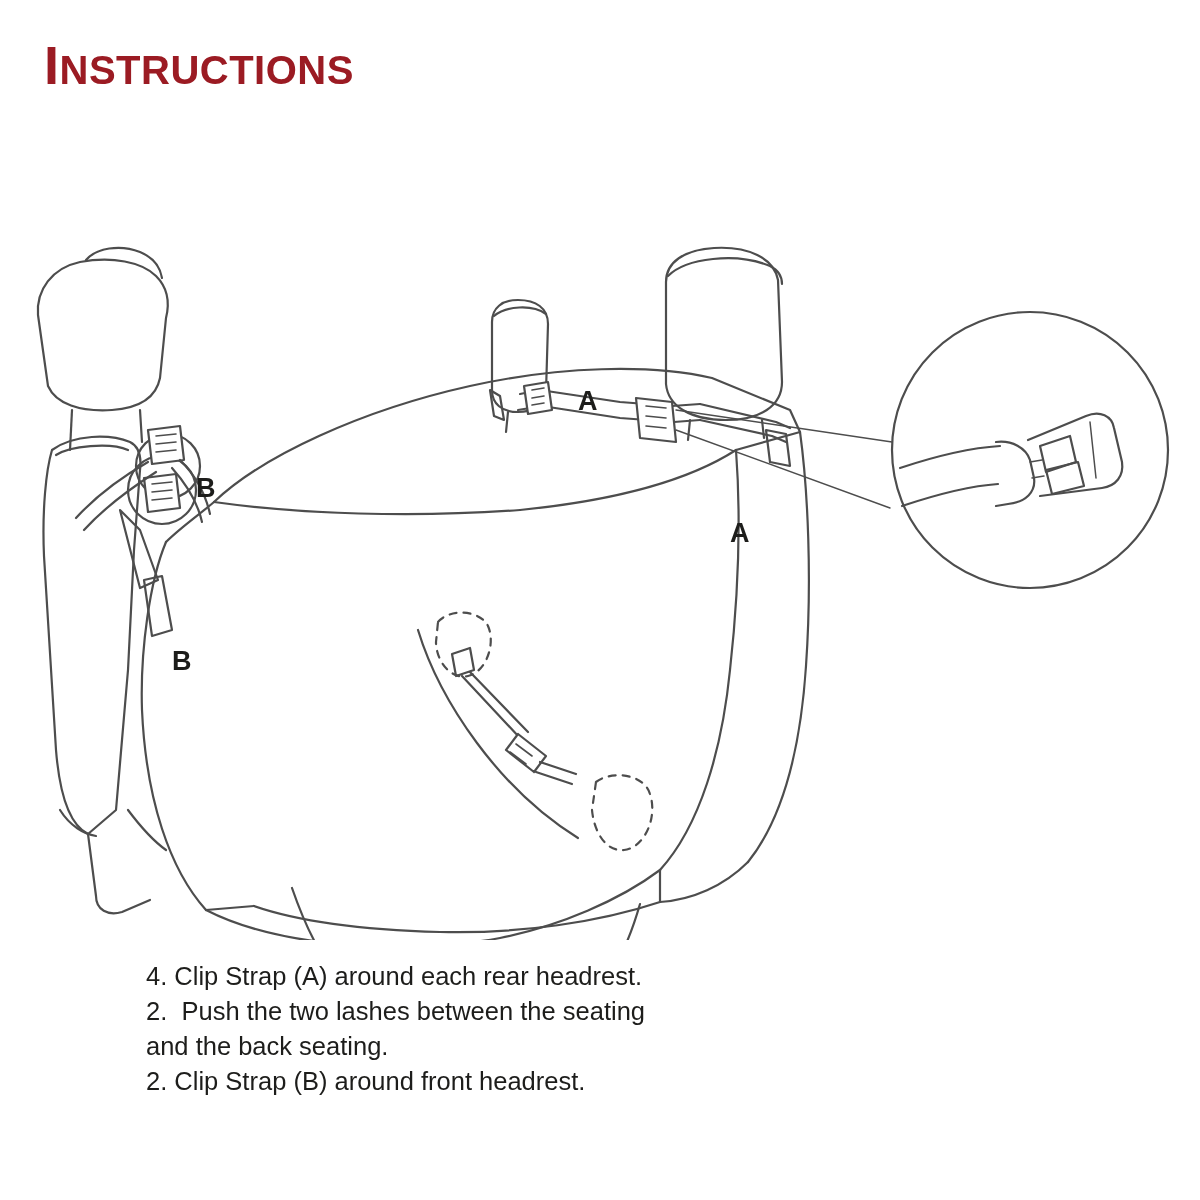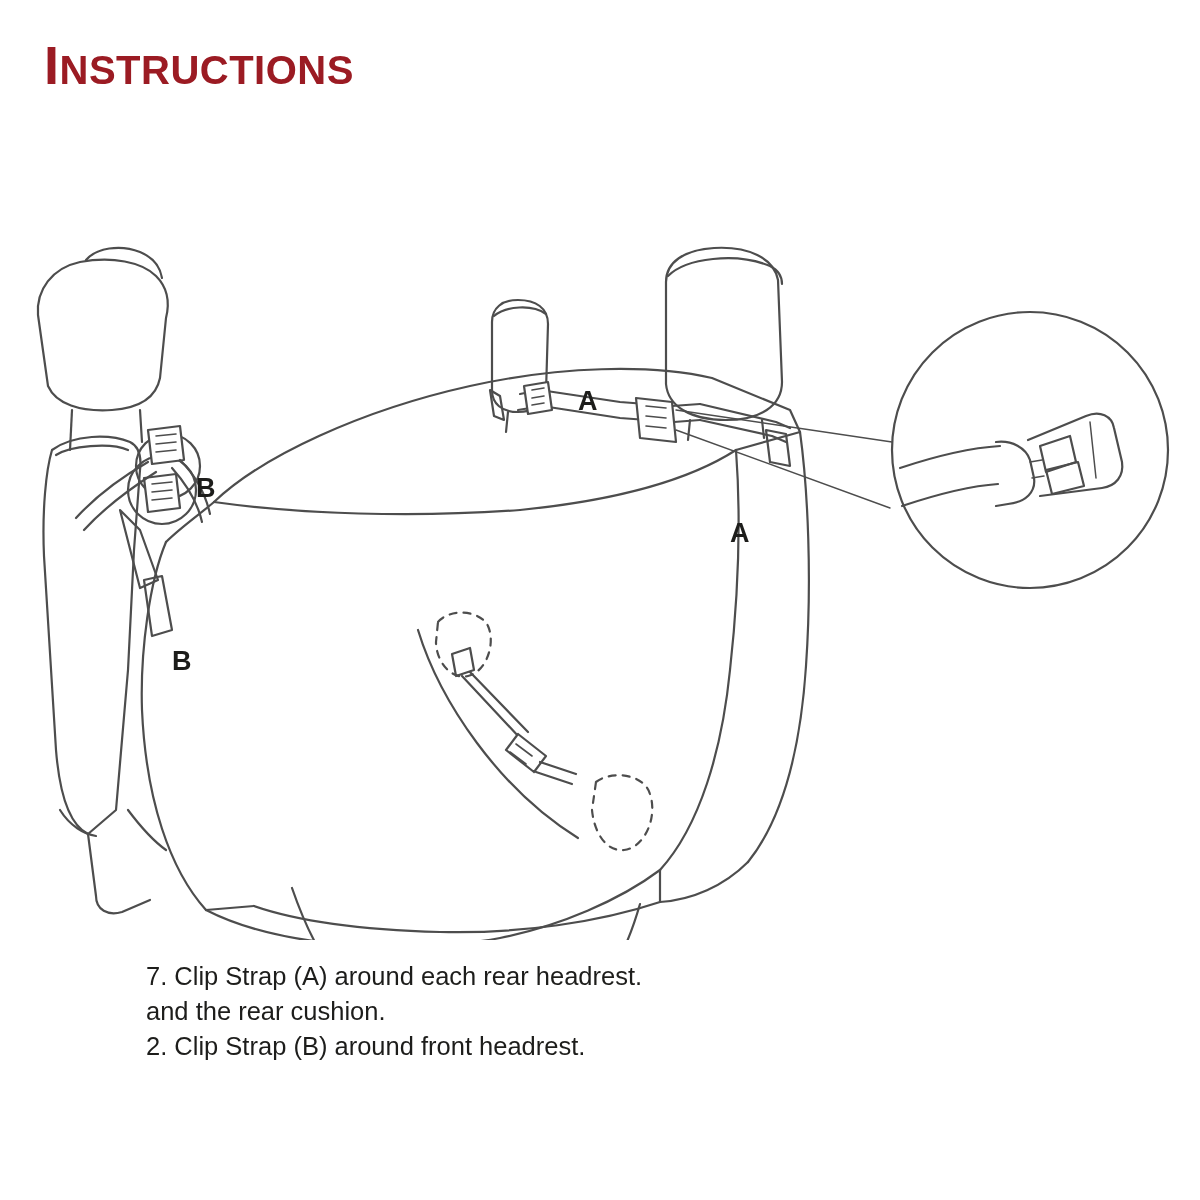--- a/index.html
+++ b/index.html
@@ -194,19 +194,20 @@
       </g>
 
       <text x="578" y="300" font-family="Liberation Sans, sans-serif" font-size="27" font-weight="600" fill="#1d1d1b">A</text>
       <text x="730" y="432" font-family="Liberation Sans, sans-serif" font-size="27" font-weight="600" fill="#1d1d1b">A</text>
       <text x="196" y="387" font-family="Liberation Sans, sans-serif" font-size="27" font-weight="600" fill="#1d1d1b">B</text>
       <text x="172" y="560" font-family="Liberation Sans, sans-serif" font-size="27" font-weight="600" fill="#1d1d1b">B</text>
     </svg>
   </div>
 
   <div class="instructions">
-    <div>7. Clip Strap (A) around each rear headrest.</div>
-    <div>and the rear cushion.</div>
+    <div>4. Clip Strap (A) around each rear headrest.</div>
+    <div>2.  Push the two lashes between the seating</div>
+    <div>and the back seating.</div>
     <div>2. Clip Strap (B) around front headrest.</div>
   </div>
 
 
 </div>
 
 </body></html>

